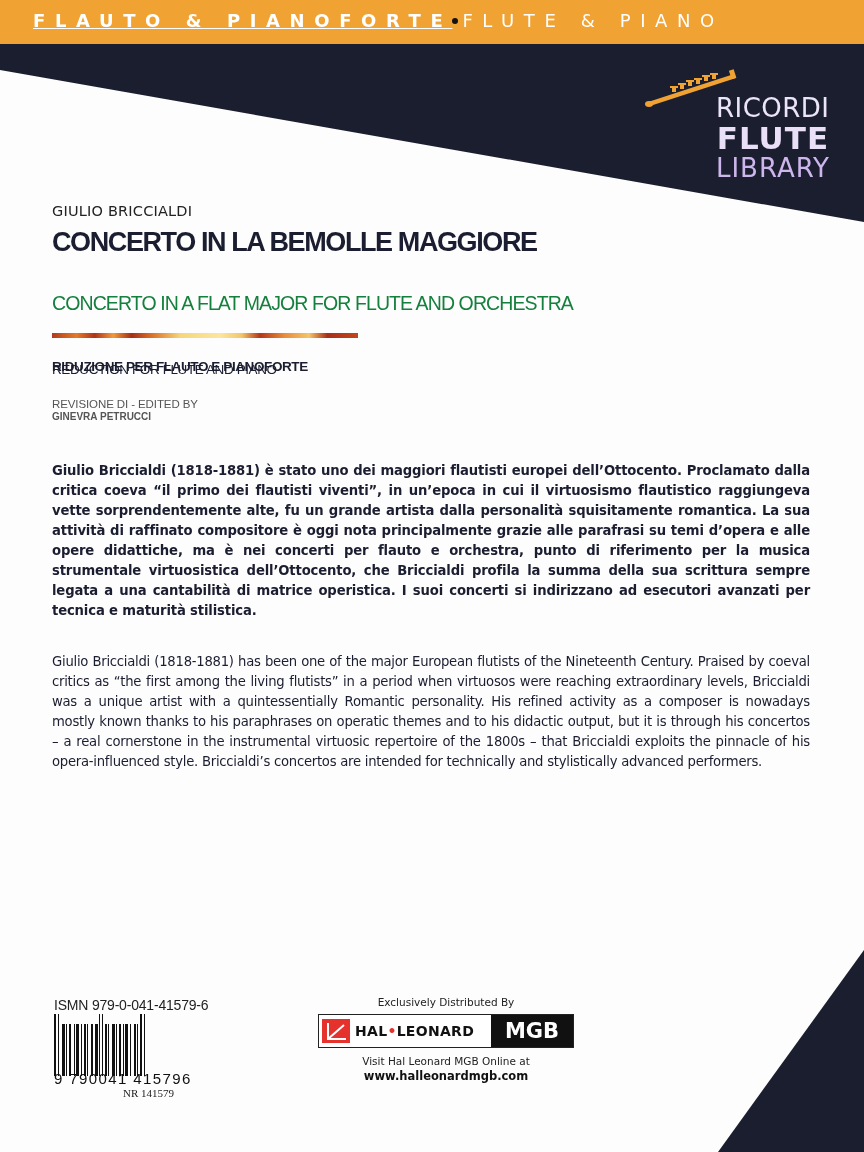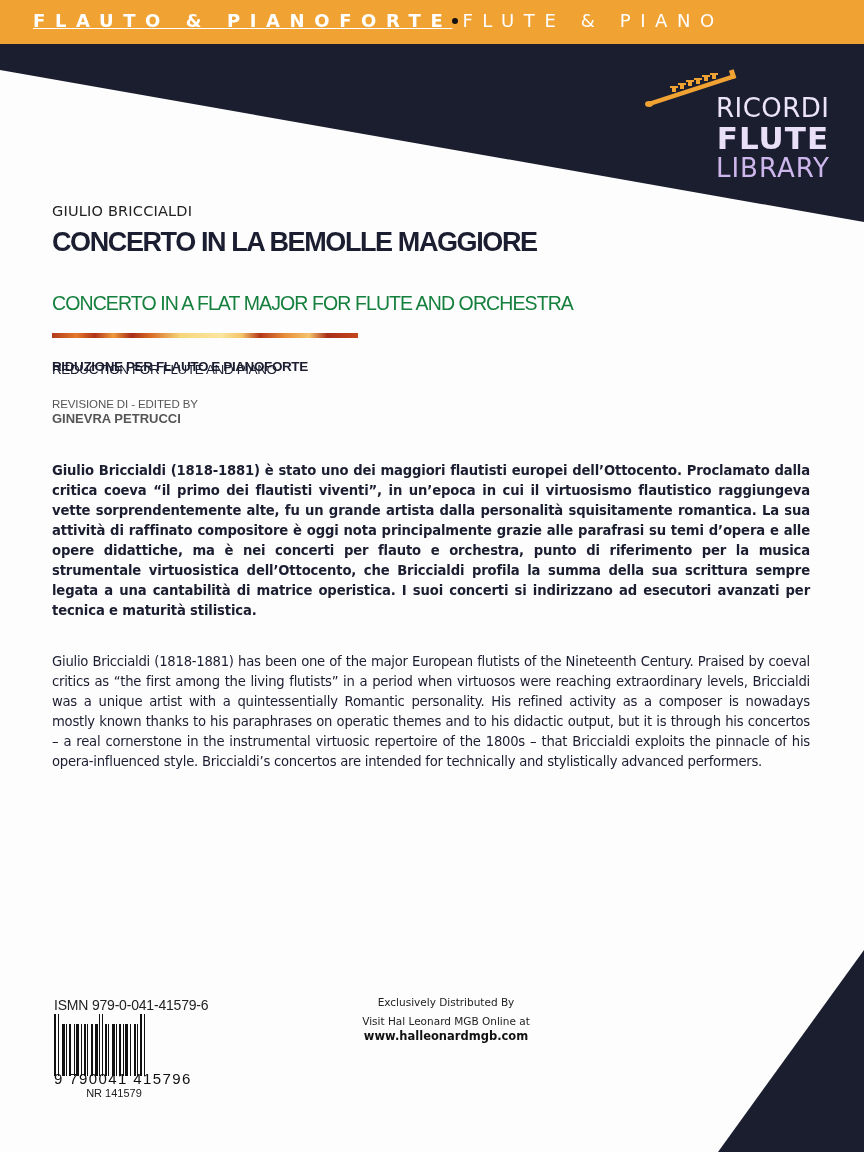--- a/index.html
+++ b/index.html
@@ -17,30 +17,30 @@
   .logo-flute { font-size:31px; font-weight:bold; color:#e9dff7; letter-spacing:1px;text-align:center; }
   .logo-library { font-size:26px; color:#cdb6ec; letter-spacing:1px; }
   .flute-icon { position:absolute; left:644px; top:64px; }
   .composer { position:absolute; left:52px; top:203px; font-size:14.5px; color:#222; letter-spacing:0.2px; }
   .title { position:absolute; left:52px; top:228px; font-family:"Liberation Sans", sans-serif; font-weight:bold; font-size:27px; line-height:28px; color:#1b1d30; letter-spacing:-1.4px; }
   .subtitle { position:absolute; left:52px; top:292px; font-family:"Liberation Sans", sans-serif; font-size:19.5px; color:#15803d; letter-spacing:-0.9px; }
   .rule { position:absolute; left:52px; top:333px; width:306px; height:5px; background:linear-gradient(90deg,#b23a1b 0%,#e47a2a 8%,#b0321a 14%,#ef9b3c 20%,#a72d18 26%,#d86a24 32%,#f6d67a 42%,#fbe6a0 55%,#f4c56a 62%,#b5361a 68%,#e88d38 76%,#f5c46b 84%,#a92e18 90%,#c4461d 100%); }
   .reduction-it { position:absolute; left:52px; top:359px; font-family:"Liberation Sans", sans-serif; font-weight:bold; font-size:13.5px; color:#1b1d30; letter-spacing:-0.4px; }
   .reduction-en { position:absolute; left:52px; top:362px; font-family:"Liberation Sans", sans-serif; font-size:13.5px; color:#1b1d30; letter-spacing:-0.4px; }
   .edited-label { position:absolute; left:52px; top:398px; font-family:"Liberation Sans", sans-serif; font-size:11.5px; color:#555; letter-spacing:-0.1px; }
-  .editor { position:absolute; left:52px; top:411px; font-family:"Liberation Sans", sans-serif; font-weight:bold; font-size:13px; color:#555; }
+  .editor { position:absolute; left:52px; top:411px; font-family:"Liberation Sans", sans-serif; font-weight:bold; font-size:10px; color:#555; }
   .para-it { position:absolute; left:52px; top:461px; width:758px; font-family:"DejaVu Sans", sans-serif; font-weight:bold; font-size:13.2px; line-height:20px; text-align:justify; text-align-last:left; color:#1b1d30; letter-spacing:-0.15px; }
   .para-en { position:absolute; left:52px; top:652px; width:758px; font-family:"DejaVu Sans", sans-serif; font-size:13.2px; line-height:20px; text-align:justify; text-align-last:left; color:#1b1d30; letter-spacing:-0.25px; }
   .barcode-block { position:absolute; left:54px; top:997px; width:130px; }
   .isbn-label { font-family:Liberation Sans, sans-serif; font-size:14px; color:#222; white-space:nowrap; letter-spacing:-0.2px; }
   .barcode { margin-top:3px; height:60px; display:flex; align-items:flex-end; }
   .barcode span { display:block; background:#111; height:52px; }
   .barcode span.tall { height:62px; }
   .barcode-num { font-family:"Liberation Sans", sans-serif; font-size:15px; color:#111; letter-spacing:1.4px; margin-top:-6px; white-space:nowrap; background:transparent; }
-  .nr { font-family:Liberation Sans, sans-serif; font-size:11px; color:#222; text-align:center; margin-top:0px; width:120px; }
+  .nr { font-family:Liberation Serif, serif; font-size:11px; color:#222; text-align:right; margin-top:0px; width:120px; }
   .distrib { position:absolute; left:316px; top:996px; width:260px; text-align:center; }
   .distrib-label { font-family:"DejaVu Sans", sans-serif; font-size:10.5px; color:#222; }
   .hl-logo { margin:6px auto 0; width:256px; height:34px; display:flex; border:1px solid #222; box-sizing:border-box; }
   .hl-left { flex:1; display:flex; align-items:center; background:#fff; }
   .hl-mark { width:28px; height:24px; background:#e5322d; margin-left:3px; position:relative; }
   .hl-text { font-family:"DejaVu Sans", sans-serif; font-size:14px; font-weight:bold; color:#111; margin-left:5px; letter-spacing:0.3px; }
   .hl-text .red { color:#e5322d; }
   .hl-right { width:82px; background:#111; color:#fff; font-family:"DejaVu Sans", sans-serif; font-weight:bold; font-size:21px; display:flex; align-items:center; justify-content:center; }
   .visit { font-family:"DejaVu Sans", sans-serif; font-size:10.5px; color:#222; margin-top:7px; }
   .url { font-family:"DejaVu Sans", sans-serif; font-size:11.5px; font-weight:bold; color:#111; margin-top:2px; }
@@ -134,15 +134,26 @@
       <span style="width:1px;margin-right:2px"></span>
     <span class="tall" style="width:2px;margin-right:2px"></span>
       <span class="tall" style="width:1px;margin-right:0"></span>
   </div>
   <div class="barcode-num">9 790041 415796</div>
   <div class="nr">NR 141579</div>
 </div>
 
 <div class="distrib">
   <div class="distrib-label">Exclusively Distributed By</div>
+  <div class="hl-logo">
+    <div class="hl-left">
+      <div class="hl-mark">
+        <svg width="28" height="24" viewBox="0 0 28 24">
+            <path d="M6 4 L6 20 L24 20 M6 20 L22 6" stroke="#fff" stroke-width="2" fill="none"></path>
+          </svg>
+      </div>
+      <div class="hl-text"><span>HAL</span><span class="red">•</span><span>LEONARD</span></div>
+    </div>
+    <div class="hl-right">MGB</div>
+  </div>
   <div class="visit">Visit Hal Leonard MGB Online at</div>
   <div class="url">www.halleonardmgb.com</div>
 </div>
 
 </body></html>

